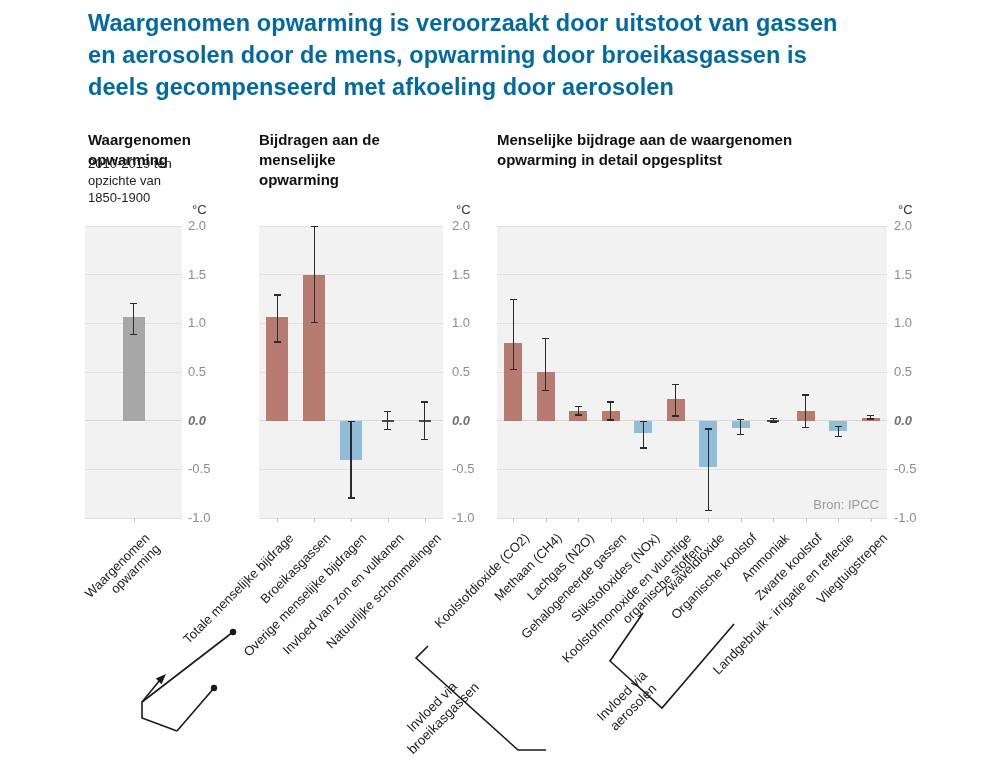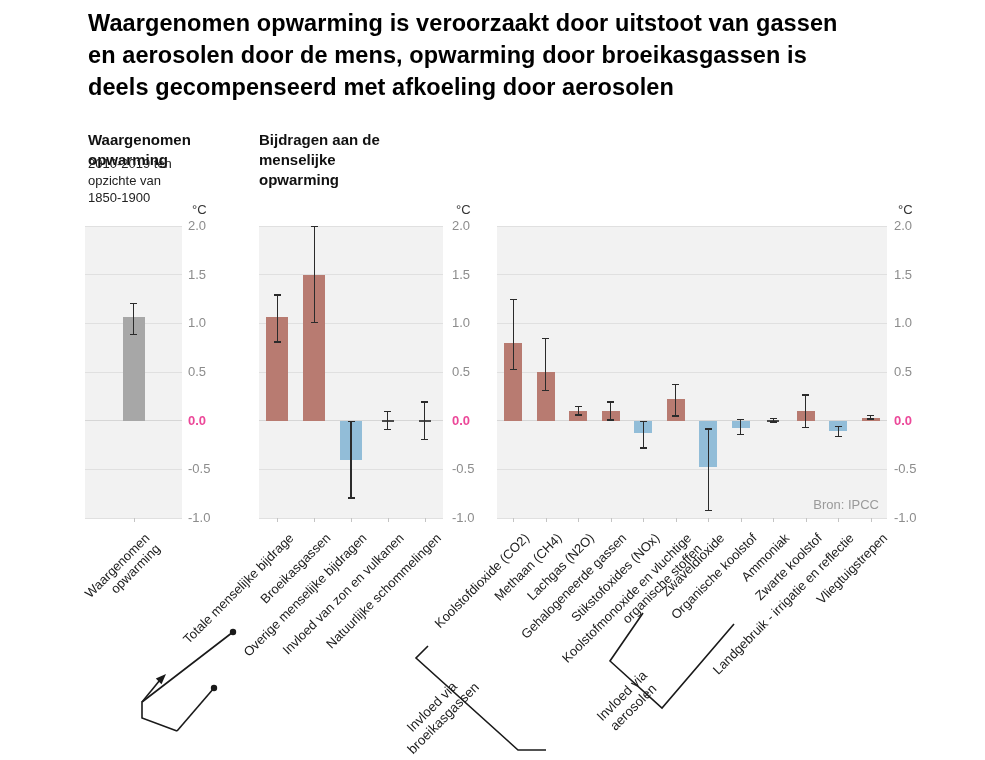--- a/index.html
+++ b/index.html
@@ -2,35 +2,35 @@
 <html><head>
 <meta charset="utf-8">
 <style>
   html,body{margin:0;padding:0;background:#ffffff;}
   .stage{
     position:relative;width:985px;height:760px;background:#fff;overflow:hidden;
     font-family:"Liberation Sans","DejaVu Sans",sans-serif;color:#1c1c1c;
   }
   .main-title{
     position:absolute;left:88px;top:8px;width:890px;
-    font-size:23.5px;line-height:1.36;font-weight:bold;color:#000000;
+    font-size:23.5px;line-height:1.36;font-weight:bold;color:#0369a1;
     white-space:pre-line;letter-spacing:0.1px;
   }
   .panel-title{
     position:absolute;font-size:15px;font-weight:bold;line-height:1.32;
     color:#111;white-space:pre-line;
   }
   .panel-subtitle{
     position:absolute;font-size:13px;font-weight:normal;line-height:1.3;
     color:#222;white-space:pre-line;
   }
   .plot-bg{position:absolute;background:#f2f2f2;}
   .gridline{position:absolute;height:1px;}
   .ytick{position:absolute;font-size:13px;line-height:16px;color:#8c8c8c;}
-  .ytick.zero{color:#ec4899;font-weight:700;}
+  .ytick.zero{color:#737373;font-weight:700;font-style:italic;}
   .unit{position:absolute;font-size:13px;color:#333;}
   .bar{position:absolute;}
   .dash{position:absolute;height:2px;background:#4a4a4a;}
   .whisker{position:absolute;width:1.4px;background:#2b2b2b;}
   .cap{position:absolute;height:1.4px;width:7px;background:#2b2b2b;}
   .xtickmark{position:absolute;width:1px;height:4px;background:#c4c4c4;}
   .xlabel{
     position:absolute;font-size:13px;line-height:1.15;color:#1c1c1c;
     transform:rotate(-45deg);transform-origin:top right;
     white-space:pre-line;text-align:right;
@@ -53,20 +53,22 @@
 deels gecompenseerd met afkoeling door aerosolen</div>
 
   <div class="panel-title" style="left:88px;top:130px;width:120px;">Waargenomen
 opwarming</div>
   <div class="panel-subtitle" style="left:88px;top:156px;width:120px;">2010-2019 ten
 opzichte van
 1850-1900</div>
   <div class="panel-title" style="left:259px;top:130px;width:200px;">Bijdragen aan de
 menselijke
 opwarming</div>
+  <div class="panel-title" style="left:497px;top:130px;width:400px;">Menselijke bijdrage aan de waargenomen
+opwarming in detail opgesplitst</div>
 
   <div id="charts">
       <div class="plot-bg" style="left: 85px; top: 226px; width: 97px; height: 292px; background: rgb(242, 242, 242);"></div>
       <div class="gridline" style="left: 85px; top: 225.5px; width: 97px; background: rgb(224, 224, 224);"></div>
       <div class="ytick" style="left: 188px; top: 218px;">2.0</div>
       <div class="gridline" style="left: 85px; top: 274.167px; width: 97px; background: rgb(224, 224, 224);"></div>
       <div class="ytick" style="left: 188px; top: 266.667px;">1.5</div>
       <div class="gridline" style="left: 85px; top: 322.833px; width: 97px; background: rgb(224, 224, 224);"></div>
       <div class="ytick" style="left: 188px; top: 315.333px;">1.0</div>
       <div class="gridline" style="left: 85px; top: 371.5px; width: 97px; background: rgb(224, 224, 224);"></div>

